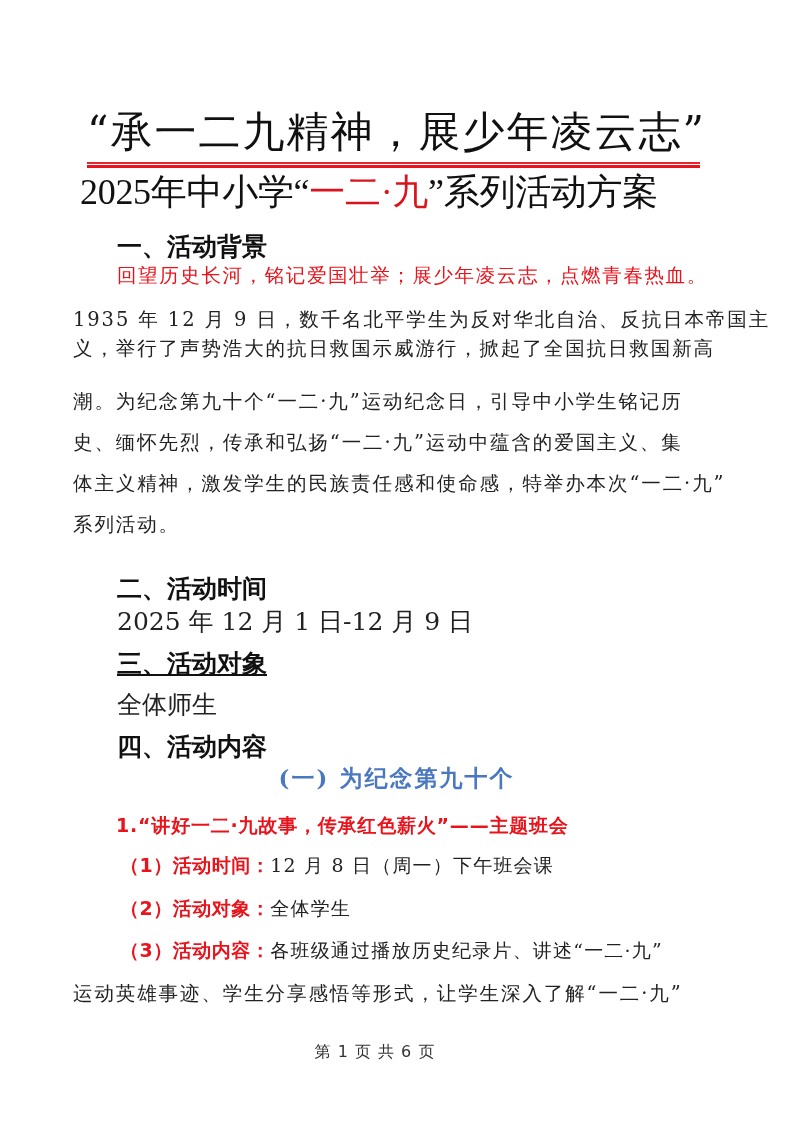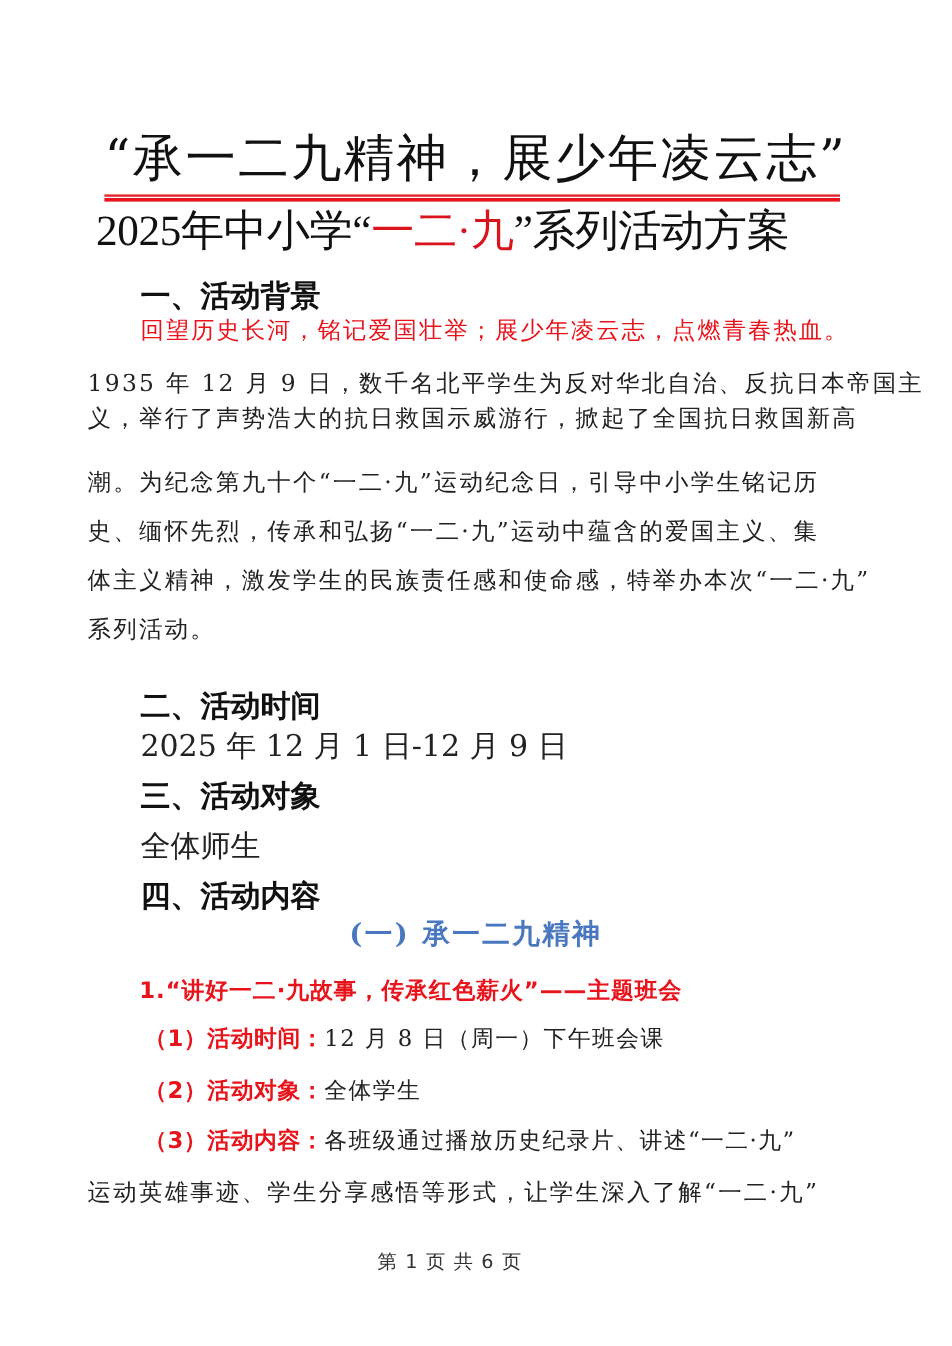--- a/index.html
+++ b/index.html
@@ -51,26 +51,26 @@
 <div class="abs body-line" style="top:306px;">1935 年 12 月 9 日，数千名北平学生为反对华北自治、反抗日本帝国主</div>
 <div class="abs body-line" style="top:335px;">义，举行了声势浩大的抗日救国示威游行，掀起了全国抗日救国新高</div>
 <div class="abs body-line" style="top:388px;">潮。为纪念第九十个“一二·九”运动纪念日，引导中小学生铭记历</div>
 <div class="abs body-line" style="top:429px;">史、缅怀先烈，传承和弘扬“一二·九”运动中蕴含的爱国主义、集</div>
 <div class="abs body-line" style="top:470px;text-align:right;">体主义精神，激发学生的民族责任感和使命感，特举办本次“一二·九”</div>
 <div class="abs body-line" style="top:511px;">系列活动。</div>
 
 <div class="abs heading" style="top:544px;margin-top:28px;">二、活动时间</div>
 <div class="abs plain" style="top:605px;">2025 年 12 月 1 日-12 月 9 日</div>
 
-<div class="abs heading" style="top:647px;">三、活动对象</div>
+<div class="abs heading" style="top:647px;text-decoration:underline;">三、活动对象</div>
 <div class="abs plain" style="top:688px;">全体师生</div>
 
 <div class="abs heading" style="top:730px;">四、活动内容</div>
 
-<div class="abs sub-heading">(一) 承一二九精神</div>
+<div class="abs sub-heading">(一) 为纪念第九十个</div>
 
 <div class="abs item-title">1.“讲好一二·九故事，传承红色薪火”——主题班会</div>
 
 <div class="abs item-line" style="top:853px;"><span class="lbl">（1）活动时间：</span><span>12 月 8 日（周一）下午班会课</span></div>
 
 <div class="abs item-line" style="top:896px;"><span class="lbl">（2）活动对象：</span><span>全体学生</span></div>
 
 <div class="abs item-line" style="top:938px;"><span class="lbl">（3）活动内容：</span><span>各班级通过播放历史纪录片、讲述“一二·九”</span></div>
 
 <div class="abs body-line" style="top:980px;">运动英雄事迹、学生分享感悟等形式，让学生深入了解“一二·九”</div>

